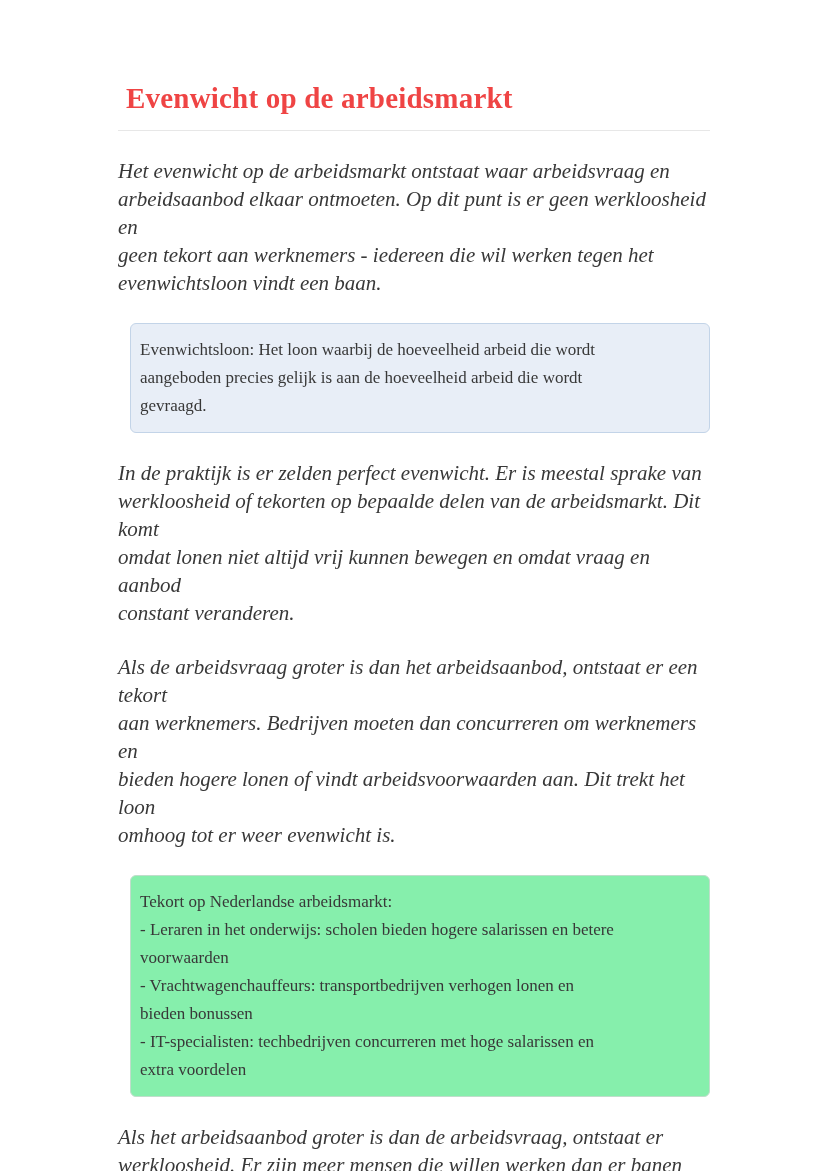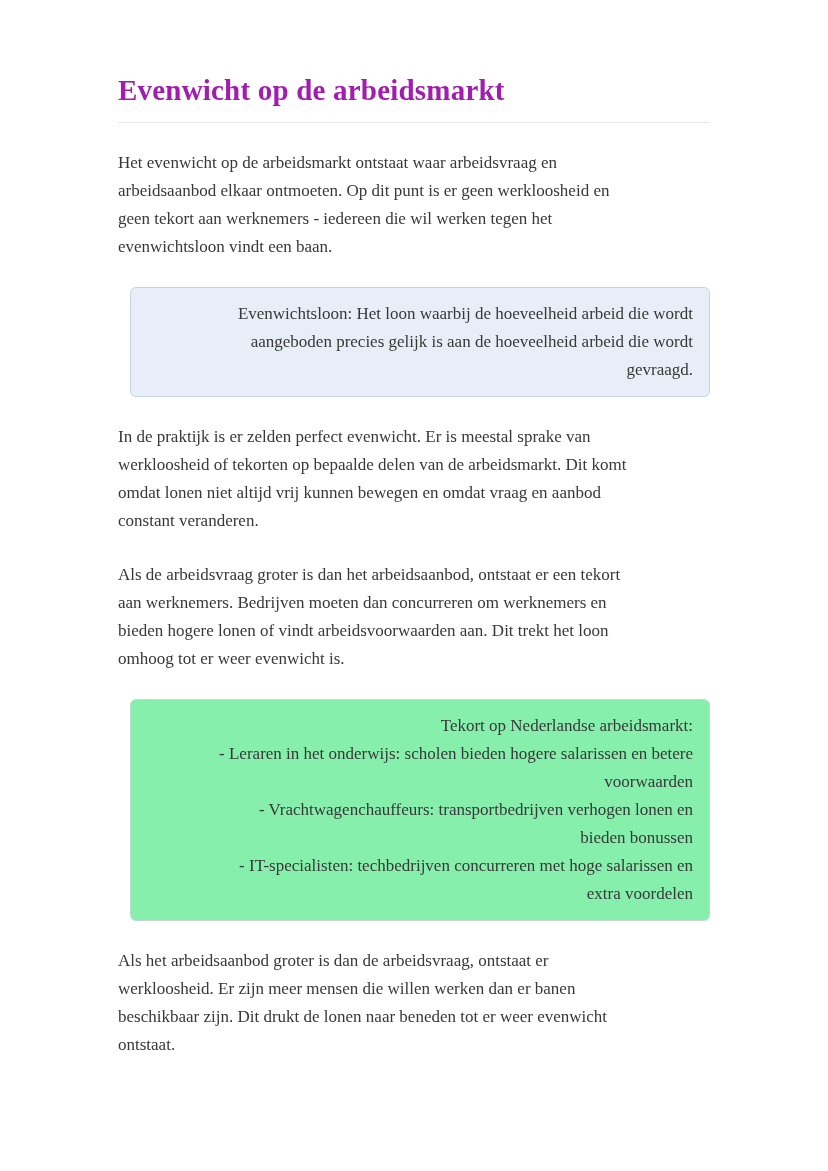--- a/index.html
+++ b/index.html
@@ -13,46 +13,46 @@
     font-family: "Liberation Serif", "DejaVu Serif", serif;
     color: #383838;
     overflow: hidden;
   }
   .page {
     box-sizing: content-box;
     width: 592px;
     padding: 72px 118px 0 118px;
   }
   .page-title {
-    margin: 0;
+    margin: 8px;
     font-size: 29px;
     line-height: 36px;
     font-weight: 700;
-    color: #a21caf;
+    color: #ef4444;
     letter-spacing: 0.2px;
   }
   .title-rule {
     border: none;
     border-top: 1px solid #e7e7e7;
     margin: 14px 0 0 0;
     height: 0;
   }
   .body-paragraph {
     margin: 26px 0 0 0;
-    font-size: 17px;
+    font-size: 21px;
     line-height: 28px;
     color: #383838;
     white-space: pre-line;
+    font-style: italic;
   }
   .callout {
     margin: 26px 0 0 12px;
     border: 1px solid;
     border-radius: 6px;
-    padding: 12px 16px;
-    text-align: right;
+    padding: 12px 9px;
   }
   .callout p {
     margin: 0;
     font-size: 17px;
     line-height: 28px;
     color: #383838;
     white-space: pre-line;
   }
   .callout-definition {
     background: #e8eef7;

